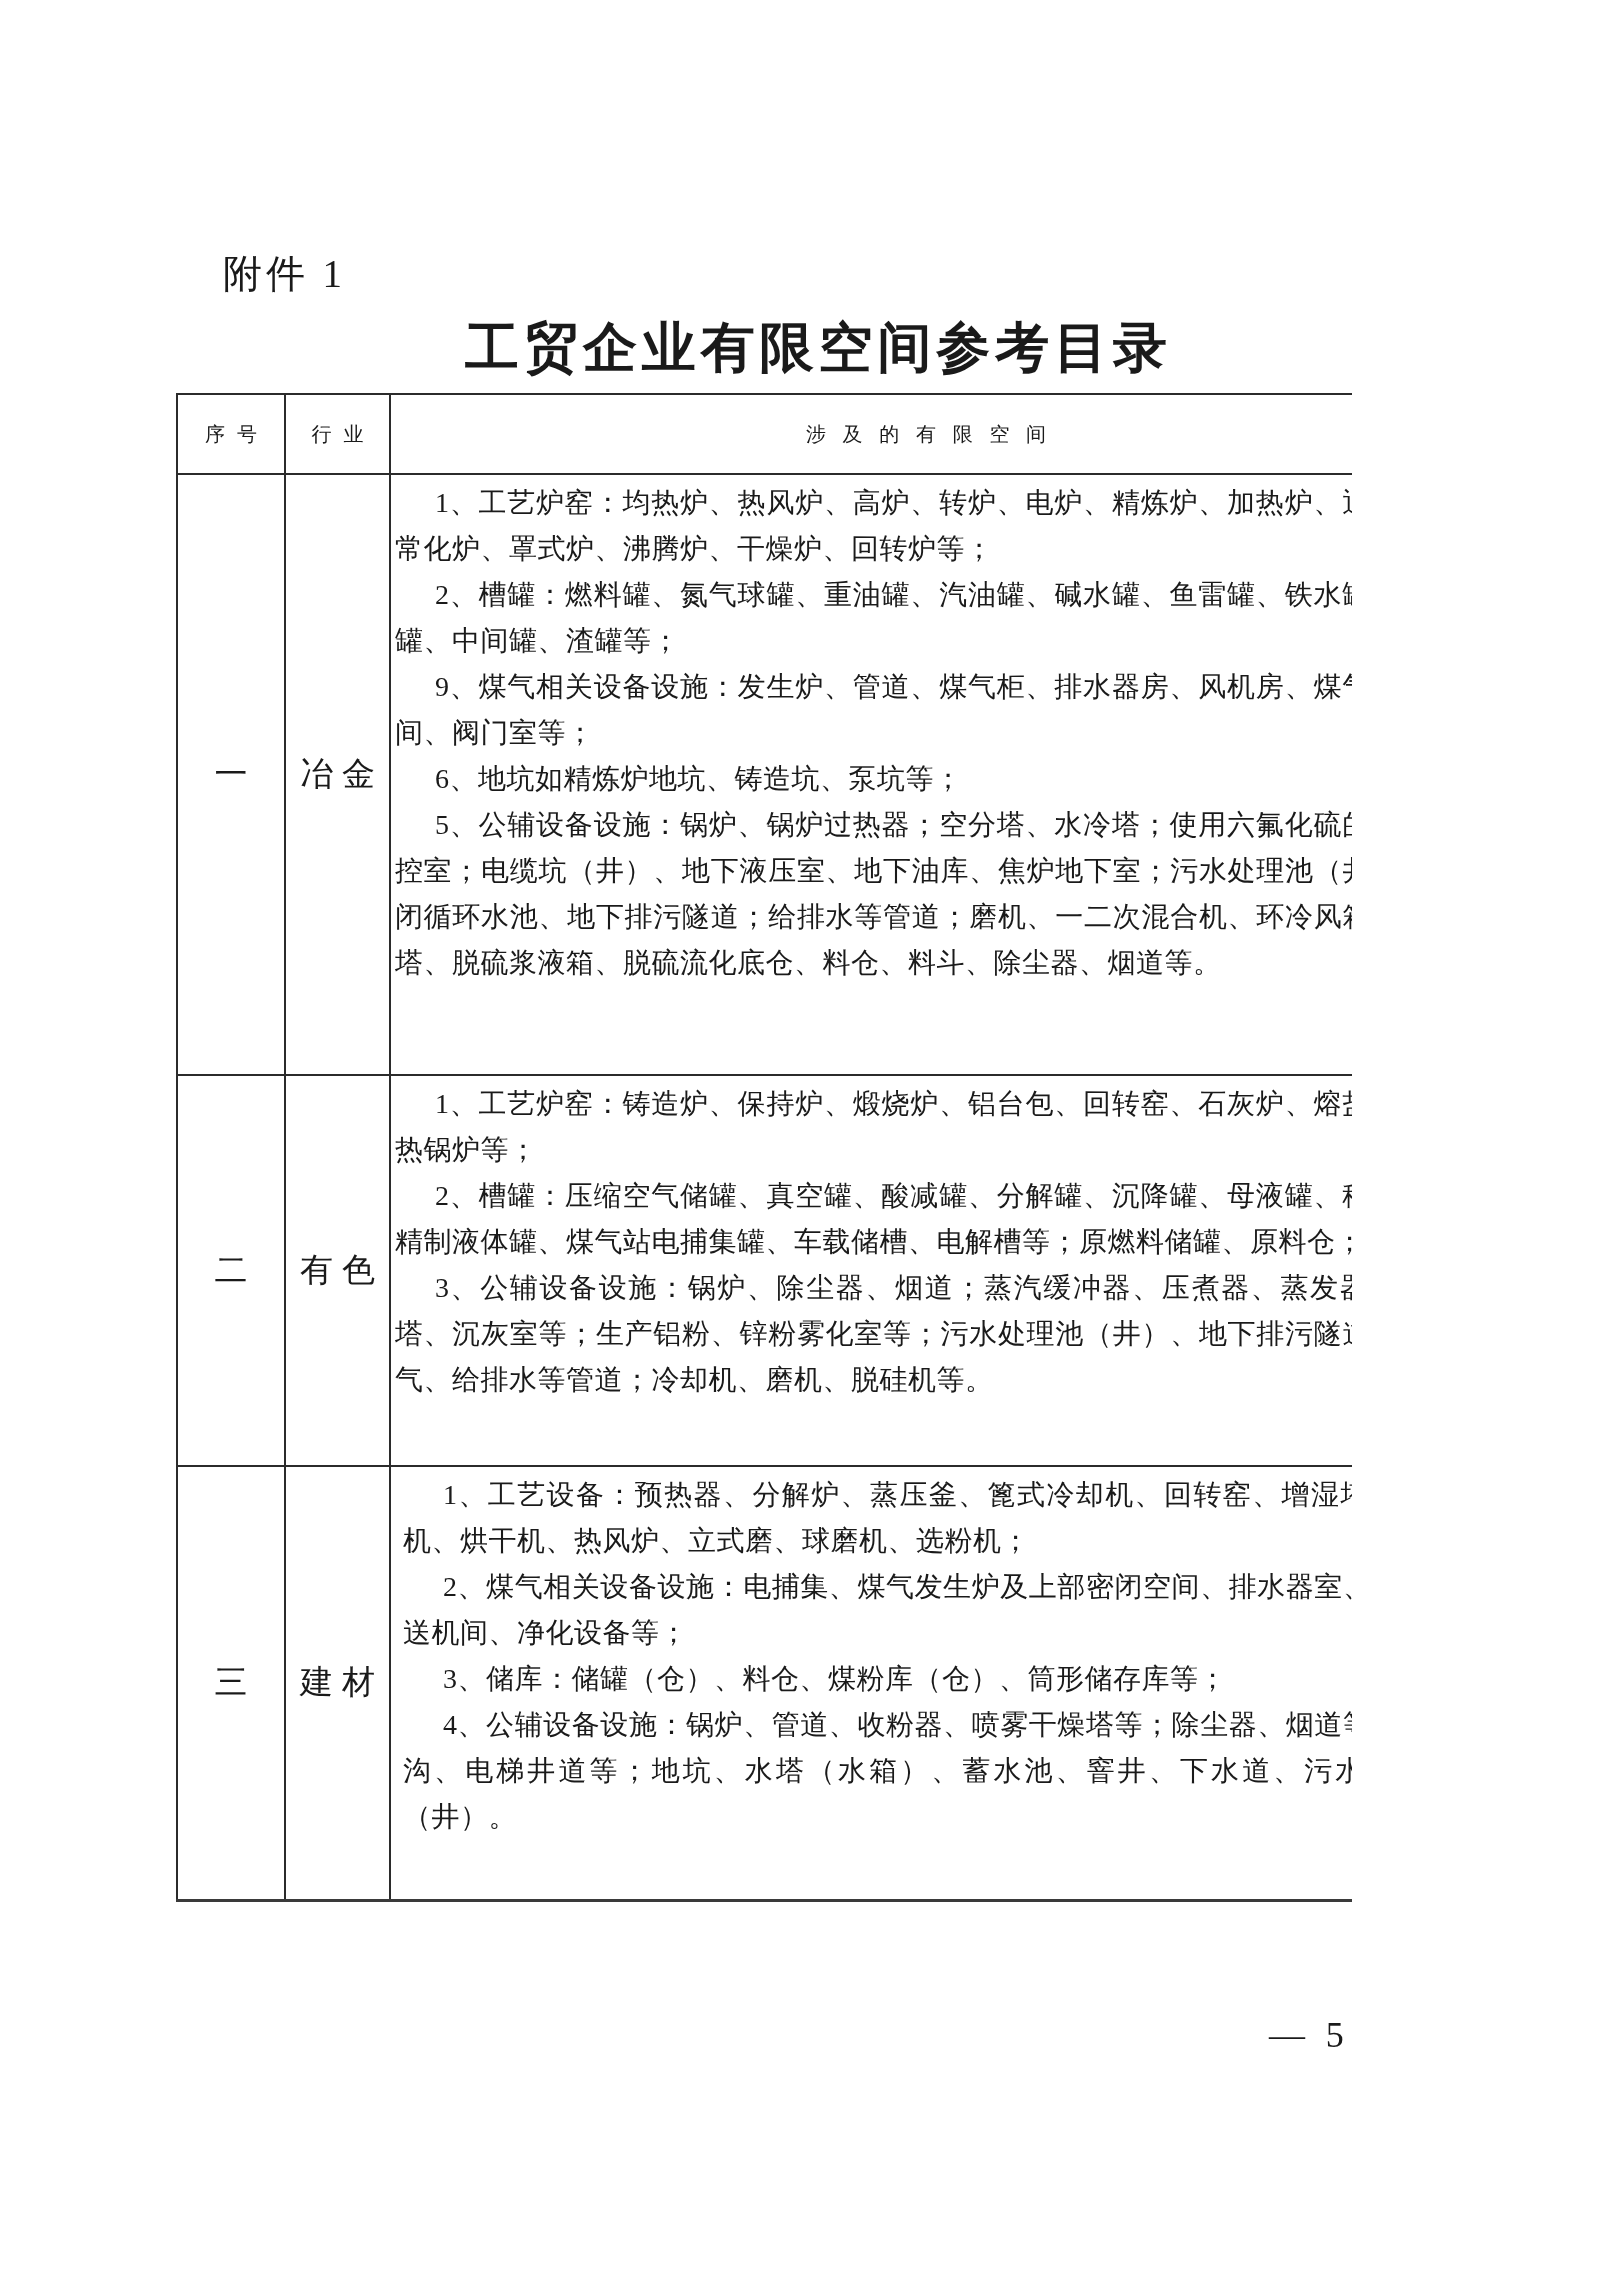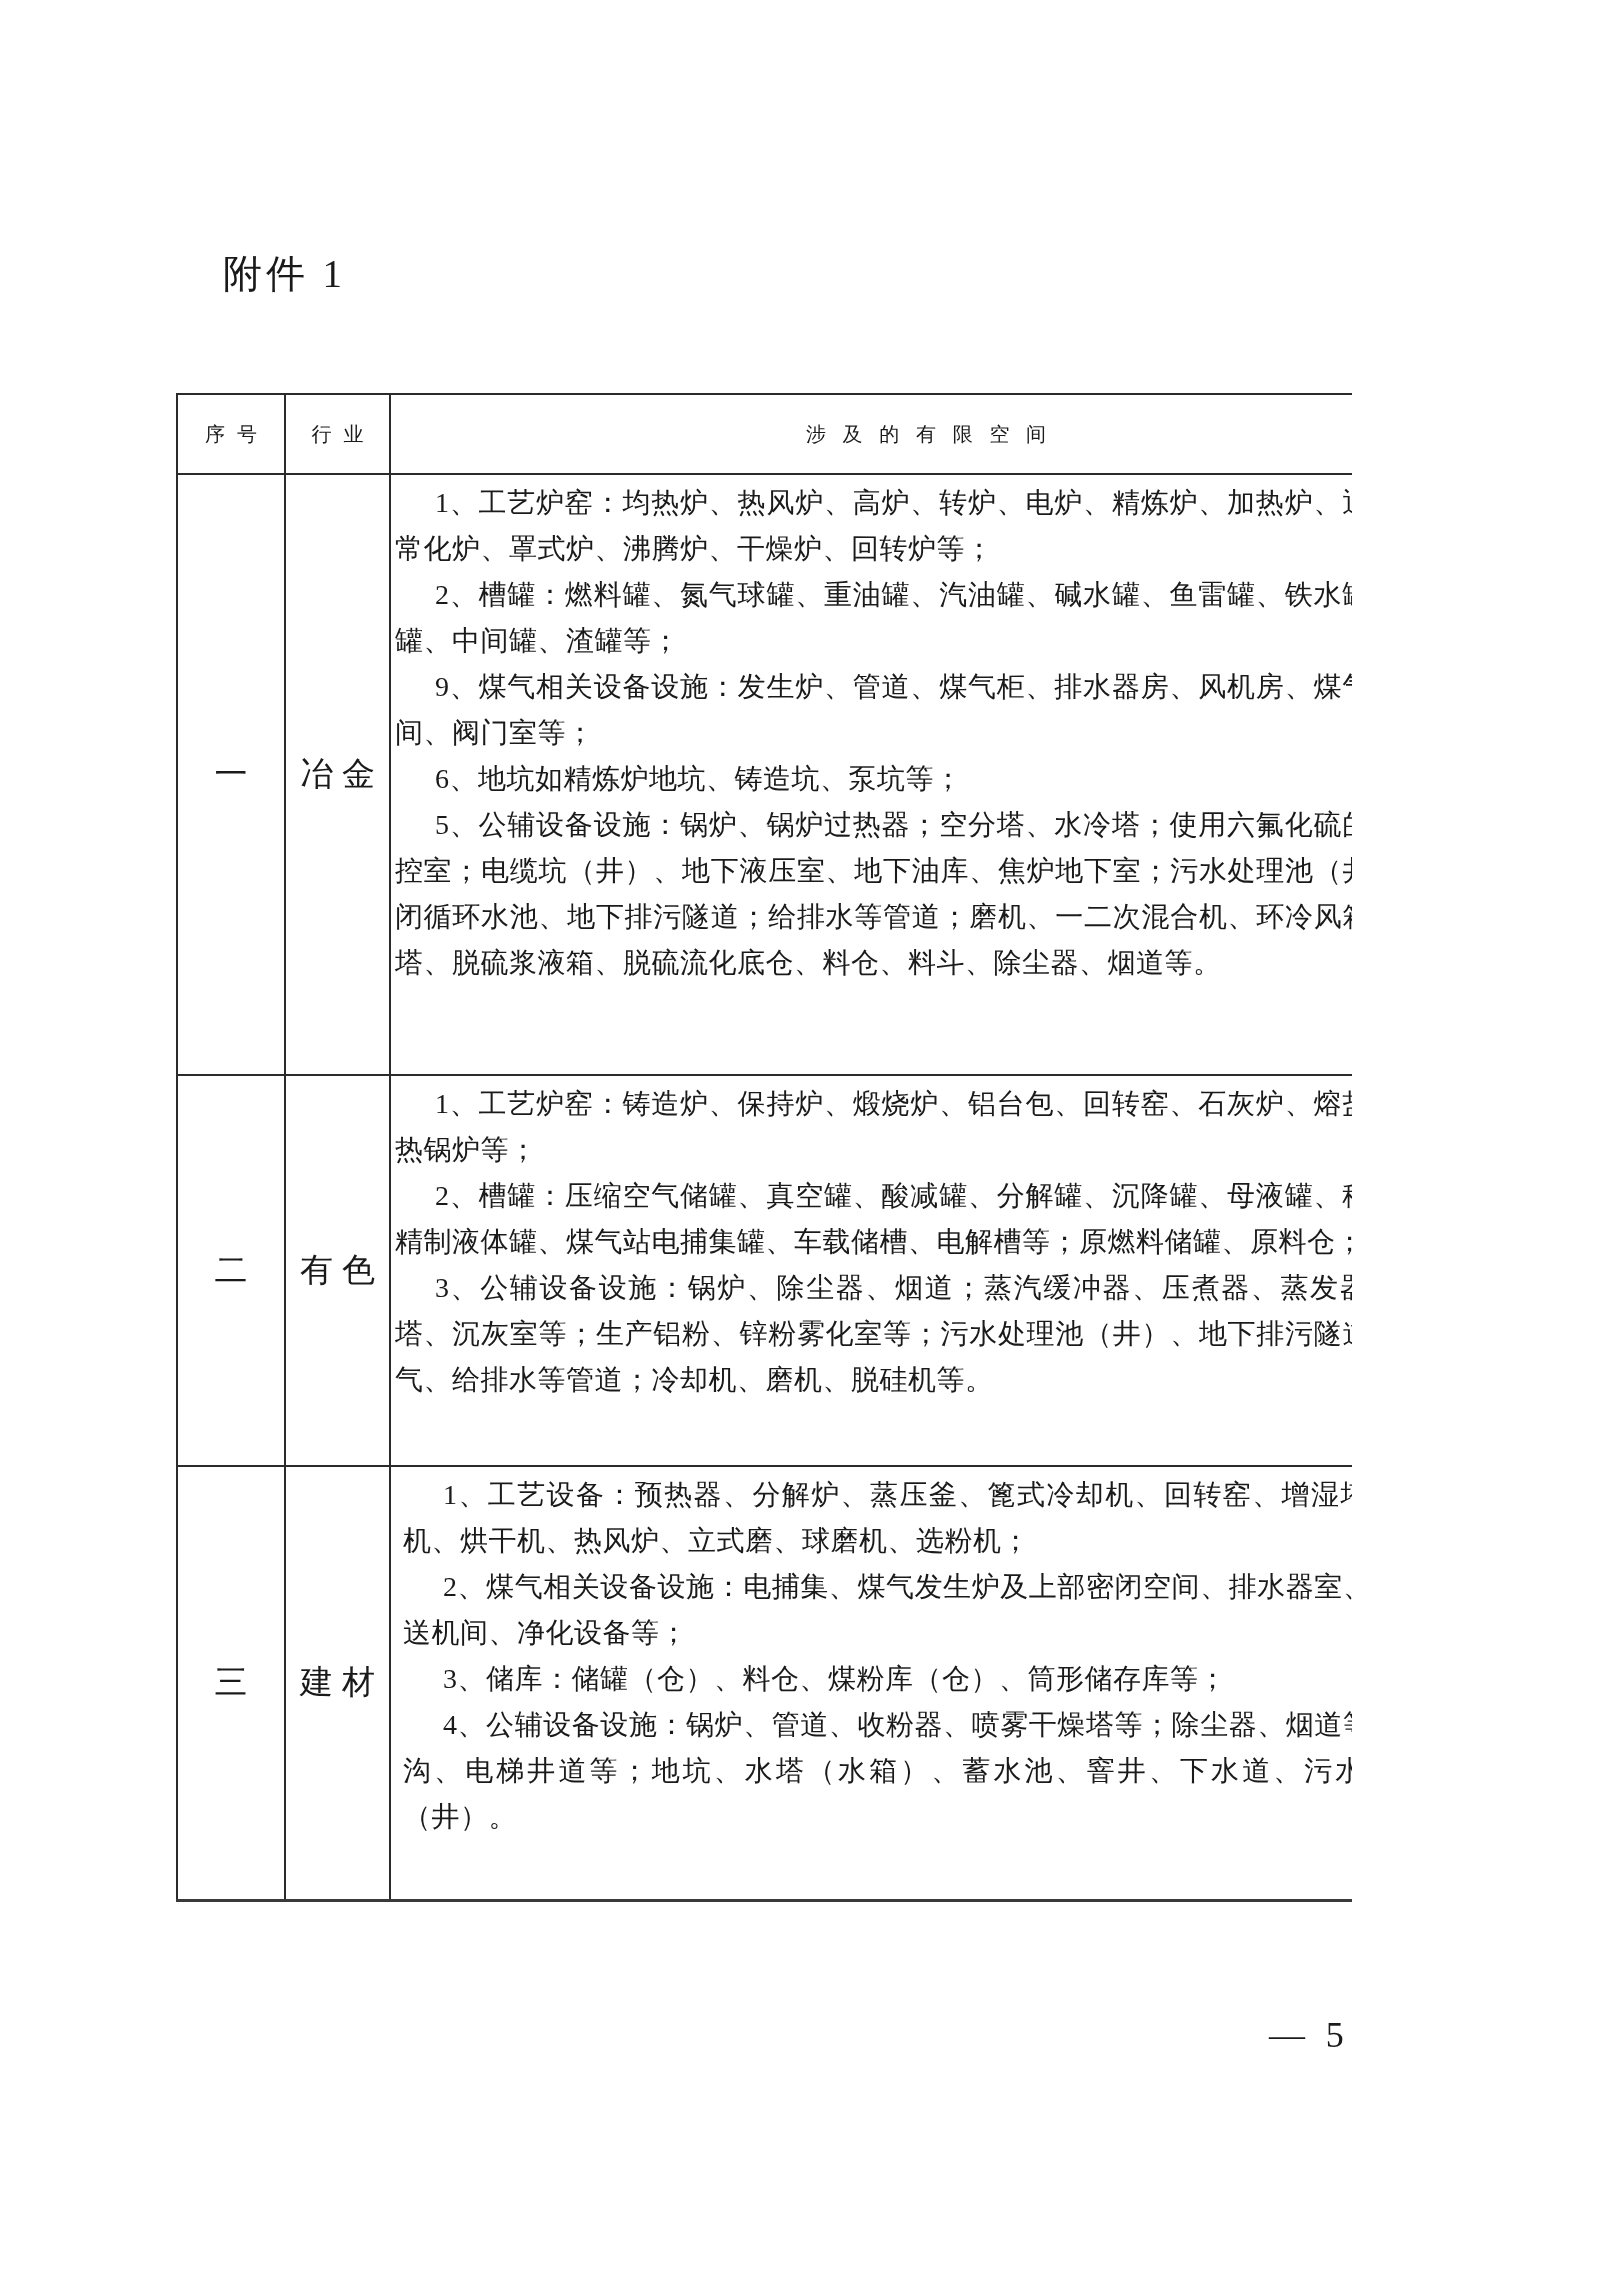--- a/index.html
+++ b/index.html
@@ -96,20 +96,21 @@
     white-space: nowrap;
   }
 </style>
 </head>
 <body>
 
 <div class="page">
 
   <div class="attachment">附件 1</div>
 
+  <h1 class="title">工贸企业有限空间参考目录</h1>
 
   <table class="catalog">
     <colgroup>
       <col class="c-index">
       <col class="c-industry">
       <col class="c-spaces">
     </colgroup>
     <thead>
       <tr class="header-row">
         <th class="th-narrow">序号</th>

